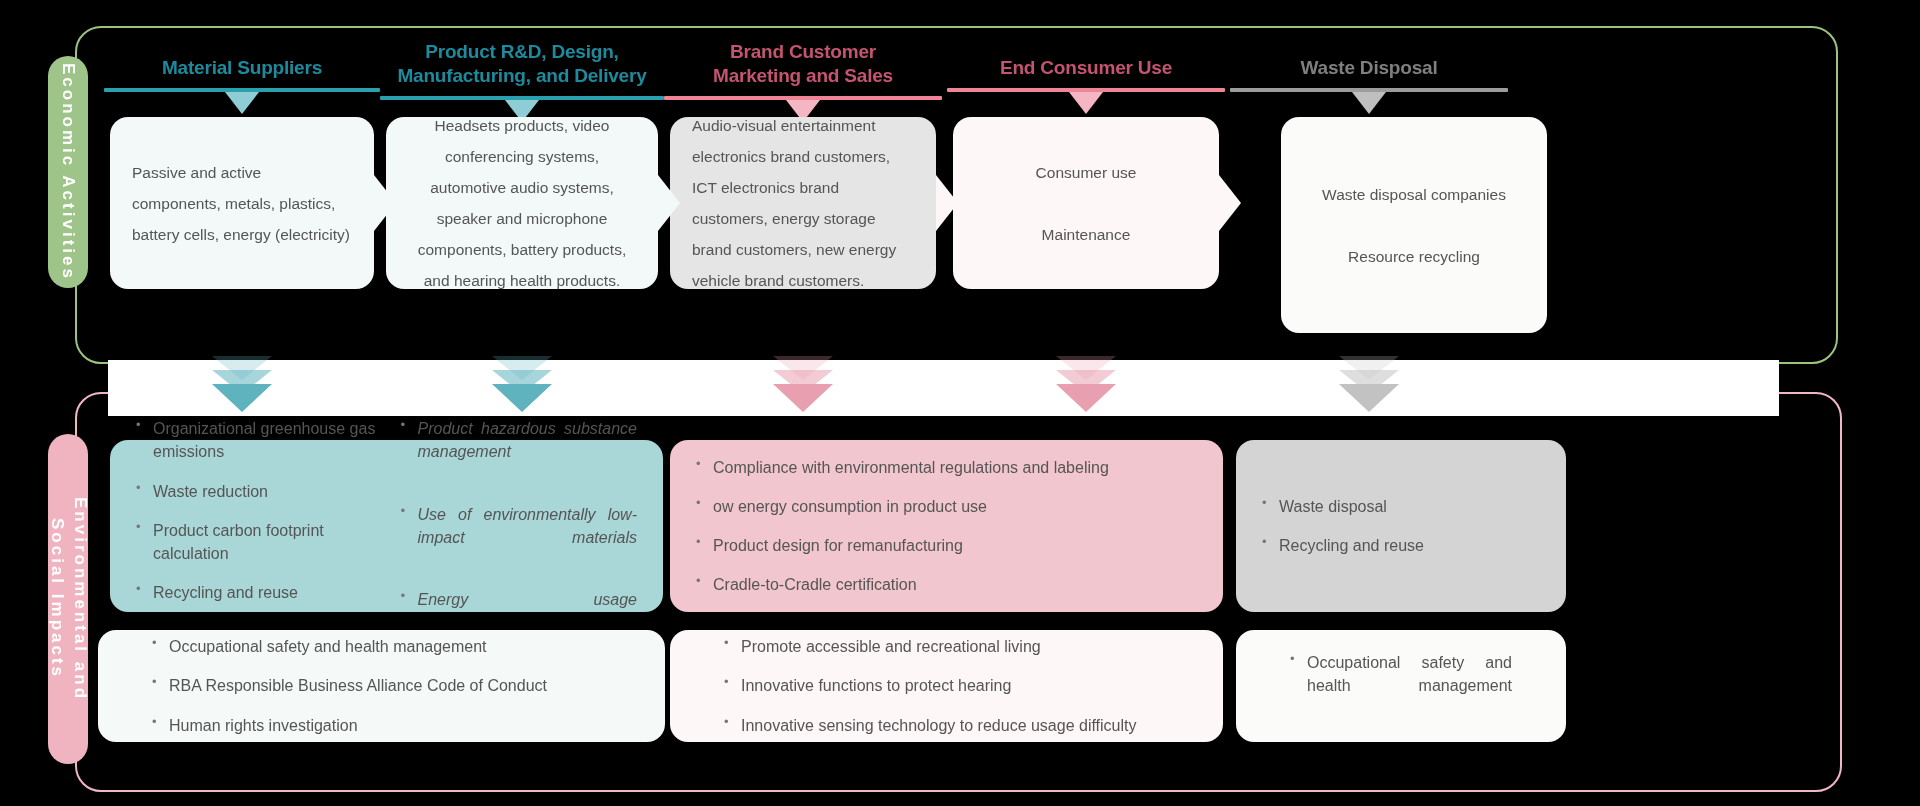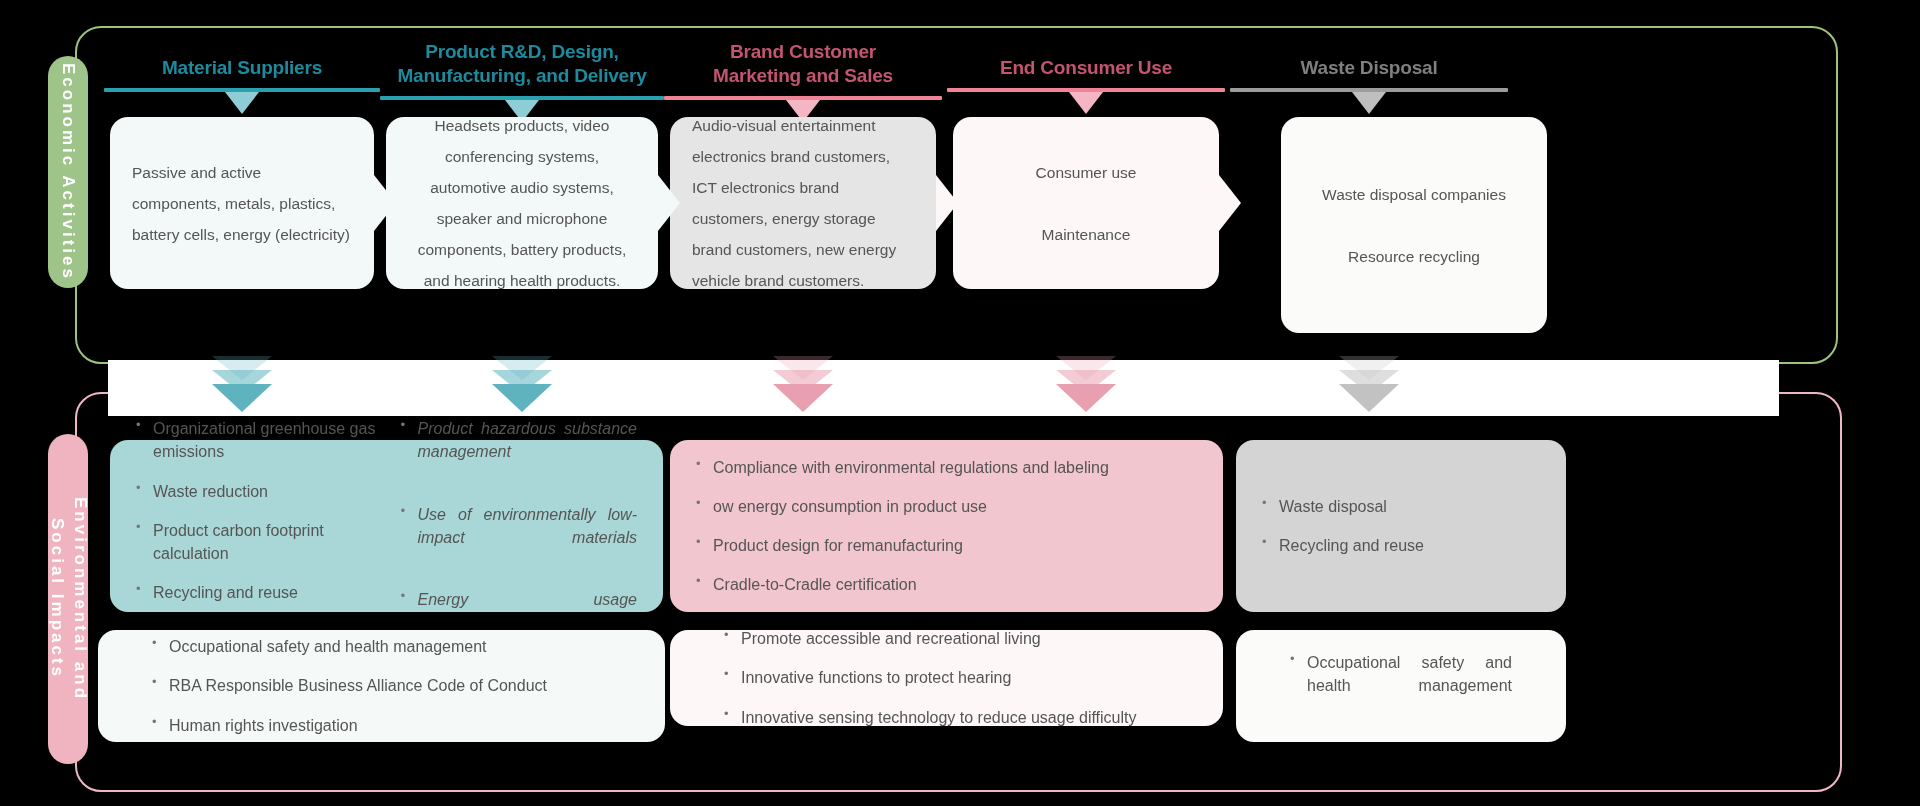--- a/index.html
+++ b/index.html
@@ -220,21 +220,21 @@
       </div>
     </div>
   <div id="imp2">
       <div class="imp-card" style="left: 98px; top: 630px; width: 567px; height: 112px; background: rgb(245, 250, 248); padding: 0px 54px;">
         <ul class="bl">
           <li>Occupational safety and health management</li>
           <li>RBA Responsible Business Alliance Code of Conduct</li>
           <li>Human rights investigation</li>
         </ul>
       </div>
-      <div class="imp-card" style="left: 670px; top: 630px; width: 553px; height: 96px; background: rgb(253, 247, 248); padding: 0px 54px;">
+      <div class="imp-card" style="left: 670px; top: 630px; width: 553px; height: 112px; background: rgb(253, 247, 248); padding: 0px 54px;">
         <ul class="bl">
           <li>Promote accessible and recreational living</li>
           <li>Innovative functions to protect hearing</li>
           <li>Innovative sensing technology to reduce usage difficulty</li>
         </ul>
       </div>
       <div class="imp-card" style="left: 1236px; top: 630px; width: 330px; height: 112px; background: rgb(251, 251, 250); padding: 0px 54px;">
         <ul class="bl just">
           <li>Occupational safety and health management</li>
         </ul>

